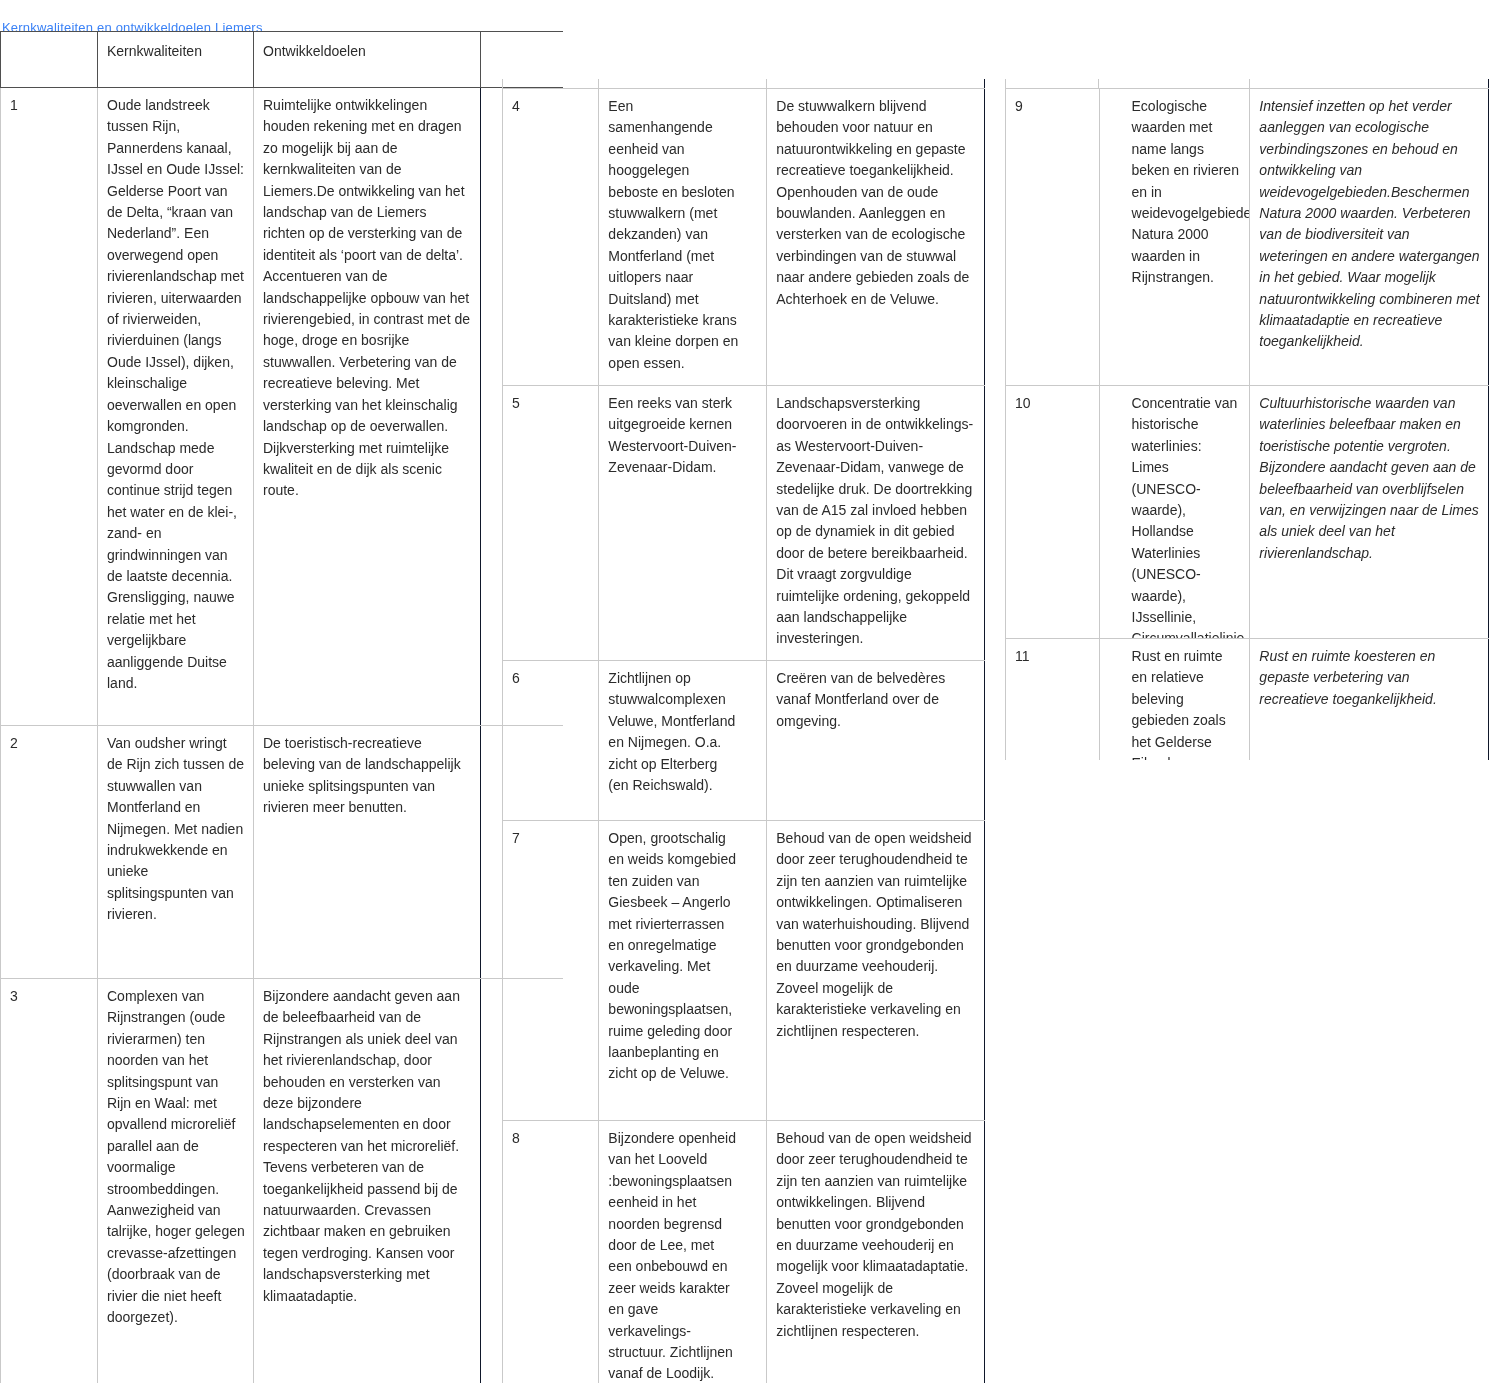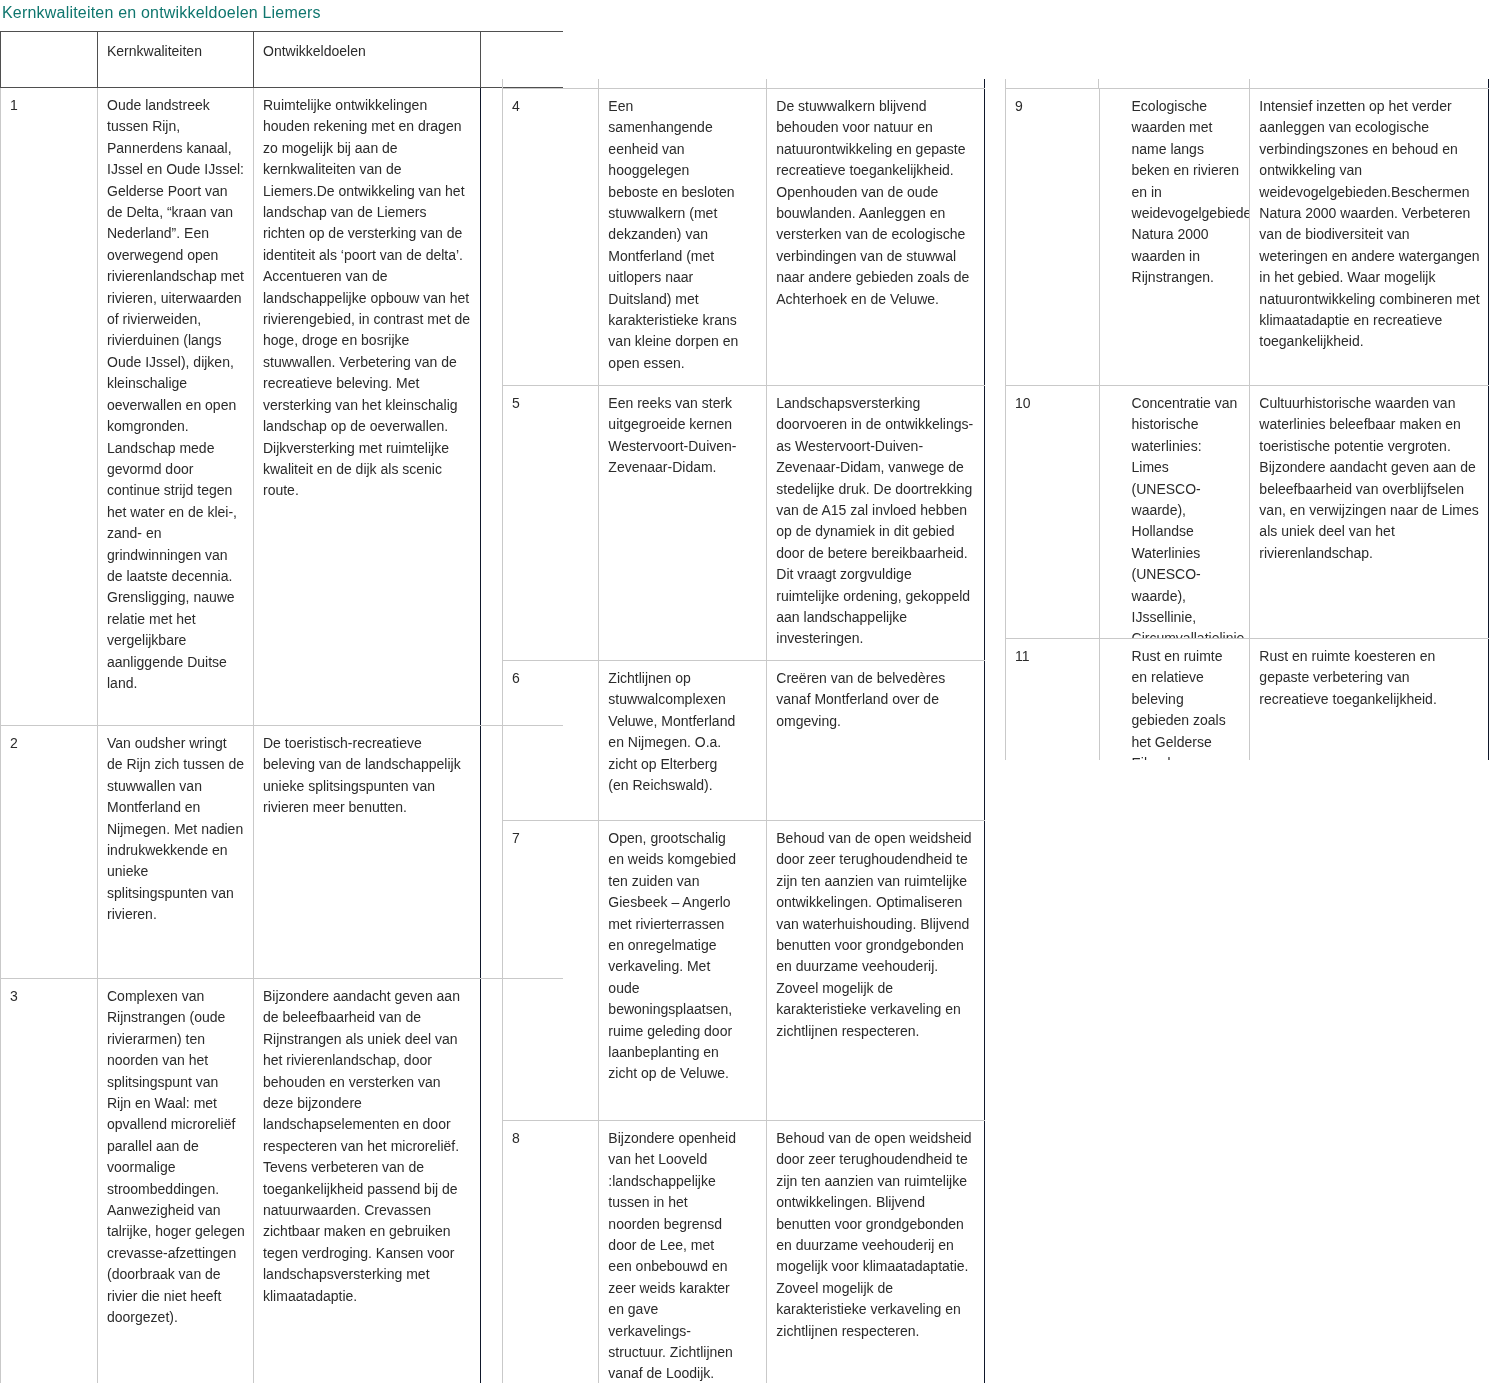--- a/index.html
+++ b/index.html
@@ -3,22 +3,22 @@
 <meta charset="utf-8">
 <style>
   html,body{margin:0;padding:0;}
   body{
     width:1489px;height:1387px;overflow:hidden;background:#ffffff;
     font-family:"Liberation Sans","DejaVu Sans",sans-serif;
     color:#2b2b2b;
     -webkit-font-smoothing:antialiased;
   }
   .page-title{
-    position:absolute;left:2px;top:4px;
-    font-size:16px;color:#0f766e;letter-spacing:.2px;
+    position:absolute;left:2px;top:20px;
+    font-size:13px;color:#3b82f6;letter-spacing:.2px;
   }
   .tbl{position:absolute;display:flex;flex-direction:column;box-sizing:border-box;}
   .row{display:flex;border-top:1px solid #c9c9c9;box-sizing:border-box;}
   .row.nt{border-top:none;}
   .cell{
     box-sizing:border-box;border-left:1px solid #c9c9c9;
     padding:7px 8px 8px 9px;font-size:14px;line-height:21.4px;
     overflow:hidden;white-space:pre-line;
   }
   .cell:last-child{border-right:1px solid #0f172a;}
@@ -30,21 +30,21 @@
   .g1 .hdr .cell:last-child{border-right-color:#4f4f4f;}
   .g1 .r1{height:637px;} .g1 .r2{height:253px;} .g1 .r3{height:405px;}
   
   .g2{left:502px;top:79px;width:483px;}
   .g2 .c-num{width:100px;} .g2 .c-kern{width:155px;} .g2 .c-doel{width:228px;margin-left:19px;}
   .g2 .stub{height:9px;}
   .g2 .r4{height:297px;} .g2 .r5{height:275px;} .g2 .r6{height:160px;}
   .g2 .r7{height:300px;} .g2 .r8{height:263px;}
   
   .g3{left:1005px;top:79px;width:484px;}
-  .g3 .c-num{width:95px;} .g3 .c-kern{width:153px;padding-left:32px;} .g3 .c-doel{width:244px;}
+  .g3 .c-num{width:95px;} .g3 .c-kern{width:153px;padding-left:32px;} .g3 .c-doel{width:244px;font-style:italic;}
   .g3 .stub{height:9px;}
   .g3 .r9{height:297px;} .g3 .r10{height:253px;} .g3 .r11{height:122px;}
   .stub .cell{padding:0;}
 </style>
 </head>
 <body>
 
 <div class="page-title">Kernkwaliteiten en ontwikkeldoelen Liemers</div>
 
 <div class="tbl g1">
@@ -91,21 +91,21 @@
     <div class="cell c-kern">Zichtlijnen op stuwwalcomplexen Veluwe, Montferland en Nijmegen. O.a. zicht op Elterberg (en Reichswald).</div>
     <div class="cell c-doel">Creëren van de belvedères vanaf Montferland over de omgeving.</div>
   </div>
   <div class="row r7">
     <div class="cell c-num">7</div>
     <div class="cell c-kern">Open, grootschalig en weids komgebied ten zuiden van Giesbeek – Angerlo met rivierterrassen en onregelmatige verkaveling. Met oude bewoningsplaatsen, ruime geleding door laanbeplanting en zicht op de Veluwe.</div>
     <div class="cell c-doel">Behoud van de open weidsheid door zeer terughoudendheid te zijn ten aanzien van ruimtelijke ontwikkelingen. Optimaliseren van waterhuishouding. Blijvend benutten voor grondgebonden en duurzame veehouderij. Zoveel mogelijk de karakteristieke verkaveling en zichtlijnen respecteren.</div>
   </div>
   <div class="row r8">
     <div class="cell c-num">8</div>
-    <div class="cell c-kern">Bijzondere openheid van het Looveld :landschappelijke tussen in het noorden begrensd door de Lee, met een onbebouwd en zeer weids karakter en gave verkavelings-structuur. Zichtlijnen vanaf de Loodijk.</div>
+    <div class="cell c-kern">Bijzondere openheid van het Looveld :bewoningsplaatsen eenheid in het noorden begrensd door de Lee, met een onbebouwd en zeer weids karakter en gave verkavelings-structuur. Zichtlijnen vanaf de Loodijk.</div>
     <div class="cell c-doel">Behoud van de open weidsheid door zeer terughoudendheid te zijn ten aanzien van ruimtelijke ontwikkelingen. Blijvend benutten voor grondgebonden en duurzame veehouderij en mogelijk voor klimaatadaptatie. Zoveel mogelijk de karakteristieke verkaveling en zichtlijnen respecteren.</div>
   </div>
 </div>
 
 <div class="tbl g3">
   <div class="row stub nt">
     <div class="cell c-num"></div>
     <div class="cell c-kern"></div>
     <div class="cell c-doel"></div>
   </div>

